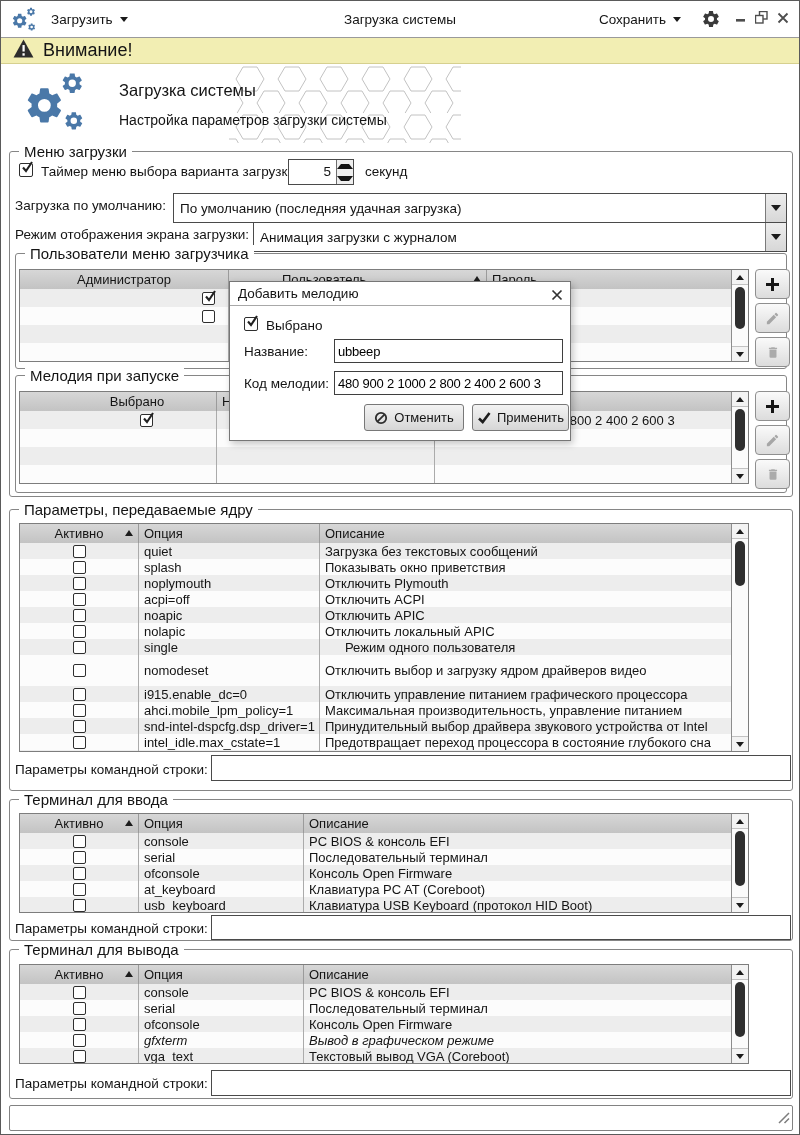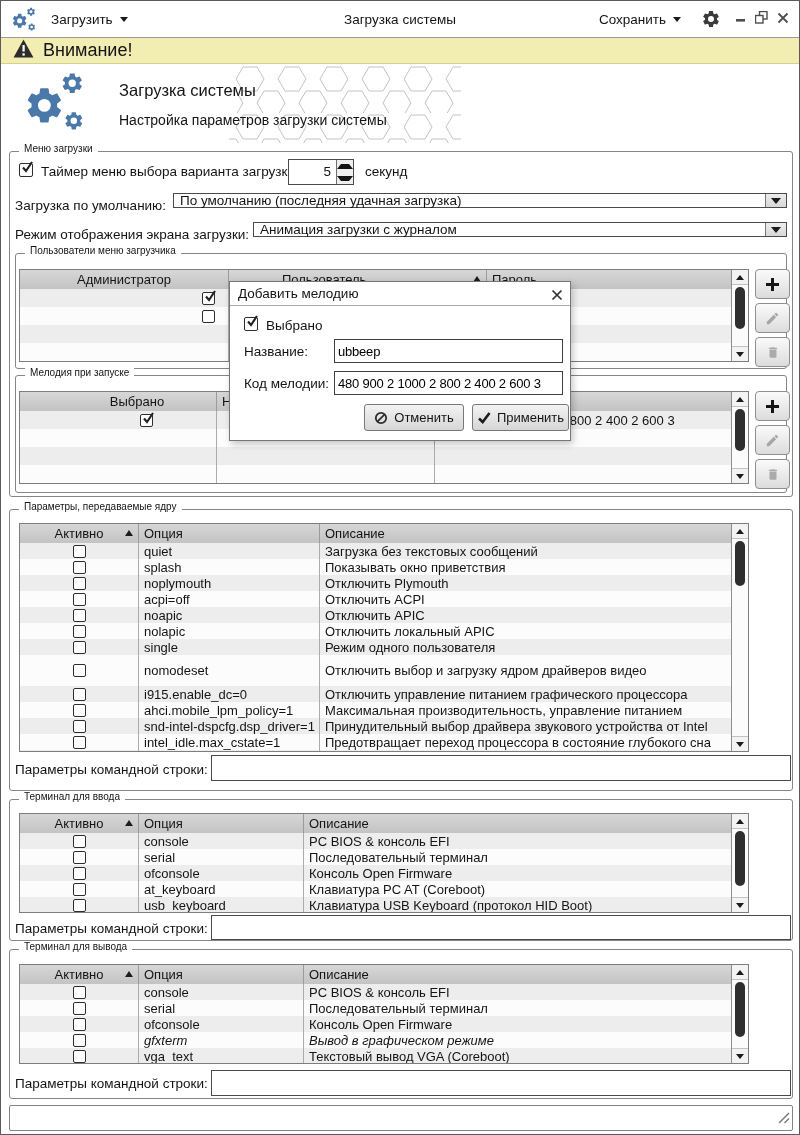--- a/index.html
+++ b/index.html
@@ -17,38 +17,38 @@
   #warnbar{position:absolute;left:0;top:37px;width:100%;height:26px;background:#f2eeb3;border-bottom:1px solid #d6d08f;display:flex;align-items:center;gap:9px;padding-left:12px;font-size:18px;}
 
   
   #hexwrap{position:absolute;left:228px;top:64px;width:232px;height:78px;}
   #apphdr-logo{position:absolute;left:22px;top:68px;}
   .hdr-title{position:absolute;left:118px;top:80px;font-size:16.5px;}
   .hdr-sub{position:absolute;left:118px;top:111px;font-size:14px;}
 
   
   .grp{position:absolute;border:1px solid #868686;border-radius:3px;}
-  .grp>.leg{position:absolute;top:-9px;left:9px;background:#fff;padding:0 5px;font-size:10px;white-space:nowrap;text-align:right;}
+  .grp>.leg{position:absolute;top:-9px;left:9px;background:#fff;padding:0 5px;font-size:15px;white-space:nowrap;text-align:right;}
 
   .lbl{position:absolute;font-size:13.5px;white-space:nowrap;}
 
   
   .cb{width:14px;height:14px;border:1.4px solid #2e2e2e;border-radius:2px;background:#fff;position:relative;flex:none;}
   .cb svg{position:absolute;left:0;top:-4px;}
 
   
   .spin{position:absolute;left:287px;top:158px;width:66px;height:26px;border:1.4px solid #4a4a4a;background:#fff;display:flex;}
   .spin-val{flex:1;text-align:right;font-size:13.5px;padding:4px 5px 0 0;}
   .spin-btns{width:17px;border-left:1.2px solid #6e6e6e;display:flex;flex-direction:column;}
   .spin-btns span{flex:1;display:flex;align-items:center;justify-content:center;background:#efefef;}
   .tri-up-s{width:0;height:0;border-left:4px solid transparent;border-right:4px solid transparent;border-bottom:5px solid #141414;}
   .tri-dn-s{width:0;height:0;border-left:4px solid transparent;border-right:4px solid transparent;border-top:5px solid #141414;}
 
   
-  .combo{position:absolute;height:15px;border:1.3px solid #4a4a4a;background:#fff;display:flex;align-items:center;}
+  .combo{position:absolute;height:30px;border:1.3px solid #4a4a4a;background:#fff;display:flex;align-items:center;}
   .combo-val{flex:1;font-size:13.5px;padding-left:6px;white-space:nowrap;overflow:hidden;}
   .combo-btn{width:21px;height:100%;border-left:1px solid #7a7a7a;background:linear-gradient(#ededed,#d7d7d7);display:flex;align-items:center;justify-content:center;}
   .tri-dn{width:0;height:0;border-left:5px solid transparent;border-right:5px solid transparent;border-top:6px solid #1a1a1a;}
   .tri-dn.sm{border-left-width:4px;border-right-width:4px;border-top-width:5px;}
 
   
   .tbl{position:absolute;background:#fff;border:1px solid #7d7d7d;overflow:hidden;}
   .thead{display:flex;height:19px;background:linear-gradient(#d7d7d7,#c3c3c3);}
   .th{position:relative;display:flex;align-items:center;font-size:13px;padding:0 5px;border-right:1px solid #9b9b9b;flex:none;}
   .th.ctr{justify-content:center;}
@@ -445,21 +445,21 @@
           <div class="cb" style="width: 13px; height: 13px;"></div>
         </div>
         <div class="td" style="width: 181px;">nolapic</div>
         <div class="td" style="width: 413px;">Отключить локальный APIC</div>
       </div>
       <div class="trow" style="height: 16px;">
         <div class="td ctr" style="width: 119px;">
           <div class="cb" style="width: 13px; height: 13px;"></div>
         </div>
         <div class="td" style="width: 181px;">single</div>
-        <div class="td" style="width: 413px;">Режим одного пользователя</div>
+        <div class="td" style="width: 413px; margin-left: 20px;">Режим одного пользователя</div>
       </div>
       <div class="trow alt" style="height: 31px;">
         <div class="td ctr" style="width: 119px;">
           <div class="cb" style="width: 13px; height: 13px;"></div>
         </div>
         <div class="td" style="width: 181px;">nomodeset</div>
         <div class="td" style="width: 413px;">Отключить выбор и загрузку ядром драйверов видео</div>
       </div>
       <div class="trow" style="height: 16px;">
         <div class="td ctr" style="width: 119px;">

